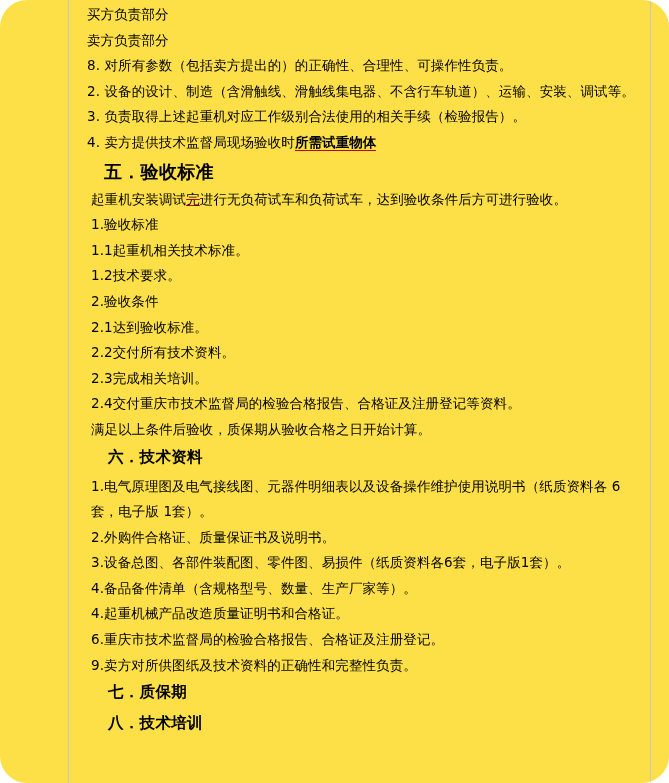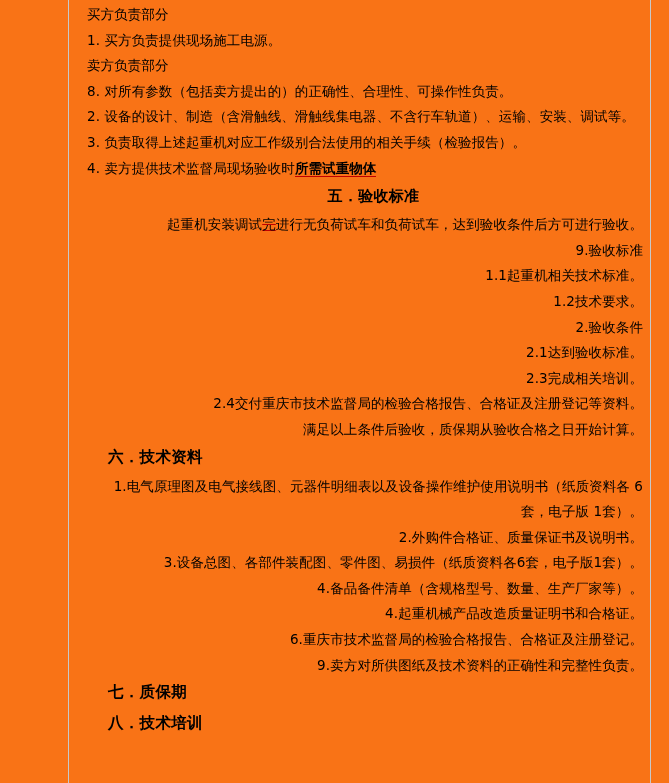--- a/index.html
+++ b/index.html
@@ -4,23 +4,24 @@
 <style>
   html, body {
     margin: 0;
     padding: 0;
     background: #ffffff;
   }
   .page {
     position: relative;
     width: 669px;
     height: 783px;
-    background: #f97316;
+    background: #fde047;
     font-family: "DejaVu Sans", "Liberation Sans", sans-serif;
     overflow: hidden;
+    border-radius: 27px;
   }
   
   .margin-rule {
     position: absolute;
     top: 0;
     bottom: 0;
     width: 1px;
     background: #c8c8c8;
   }
   .margin-rule.left  { left: 68px; }
@@ -36,31 +37,30 @@
 
   
   .p {
     font-size: 13.5px;
     line-height: 25.6px;
     color: #000000;
     white-space: pre-wrap;
     letter-spacing: 0.1px;
   }
   .p.ind-s   { padding-left: 9px; }
-  .p.ind-m   { padding-left: 13px; text-align: right; }
+  .p.ind-m   { padding-left: 13px; }
 
   
   .h {
-    font-size: 15px;
+    font-size: 18px;
     font-weight: bold;
     line-height: 31px;
     color: #000000;
     padding-left: 26px;
     letter-spacing: 0.3px;
-    text-align: center;
   }
   .h2 {
     font-size: 15.5px;
     font-weight: bold;
     line-height: 31px;
     color: #000000;
     padding-left: 30px;
     letter-spacing: 0.3px;
     font-family: Liberation Mono, monospace;
   }
@@ -79,36 +79,36 @@
 <body>
 
 <div class="page">
   <div class="margin-rule left"></div>
   <div class="margin-rule right"></div>
 
   <div class="content">
 
     <div>
       <div class="p ind-s">买方负责部分</div>
-      <div class="p ind-s">1. 买方负责提供现场施工电源。</div>
       <div class="p ind-s">卖方负责部分</div>
       <div class="p ind-s">8. 对所有参数（包括卖方提出的）的正确性、合理性、可操作性负责。</div>
       <div class="p ind-s">2. 设备的设计、制造（含滑触线、滑触线集电器、不含行车轨道）、运输、安装、调试等。</div>
       <div class="p ind-s">3. 负责取得上述起重机对应工作级别合法使用的相关手续（检验报告）。</div>
       <div class="p ind-s"><span>4. 卖方提供技术监督局现场验收时</span><span class="ins-mark">所需试重物体</span></div>
     </div>
 
     <div>
       <div class="h">五．验收标准</div>
       <div class="p ind-m"><span>起重机安装调试</span><span class="strike-edit">完</span><span>进行无负荷试车和负荷试车，达到验收条件后方可进行验收。</span></div>
-      <div class="p ind-m">9.验收标准</div>
+      <div class="p ind-m">1.验收标准</div>
       <div class="p ind-m">1.1起重机相关技术标准。</div>
       <div class="p ind-m">1.2技术要求。</div>
       <div class="p ind-m">2.验收条件</div>
       <div class="p ind-m">2.1达到验收标准。</div>
+      <div class="p ind-m">2.2交付所有技术资料。</div>
       <div class="p ind-m">2.3完成相关培训。</div>
       <div class="p ind-m">2.4交付重庆市技术监督局的检验合格报告、合格证及注册登记等资料。</div>
       <div class="p ind-m">满足以上条件后验收，质保期从验收合格之日开始计算。</div>
     </div>
 
     <div>
       <div class="h2">六．技术资料</div>
       <div class="p ind-m">1.电气原理图及电气接线图、元器件明细表以及设备操作维护使用说明书（纸质资料各 6套，电子版 1套）。</div>
       <div class="p ind-m">2.外购件合格证、质量保证书及说明书。</div>
       <div class="p ind-m">3.设备总图、各部件装配图、零件图、易损件（纸质资料各6套，电子版1套）。</div>

